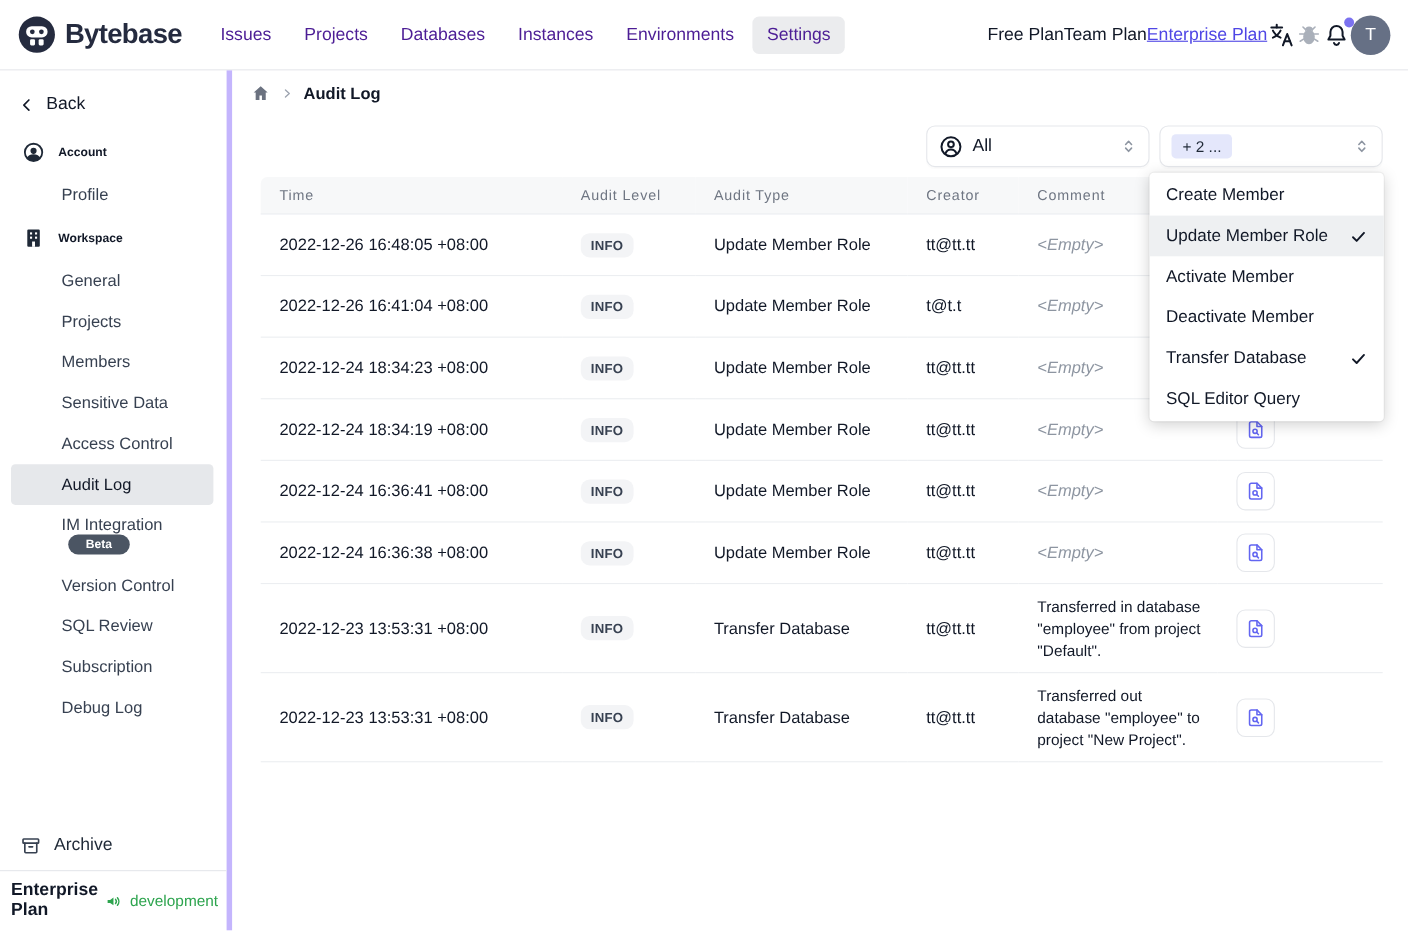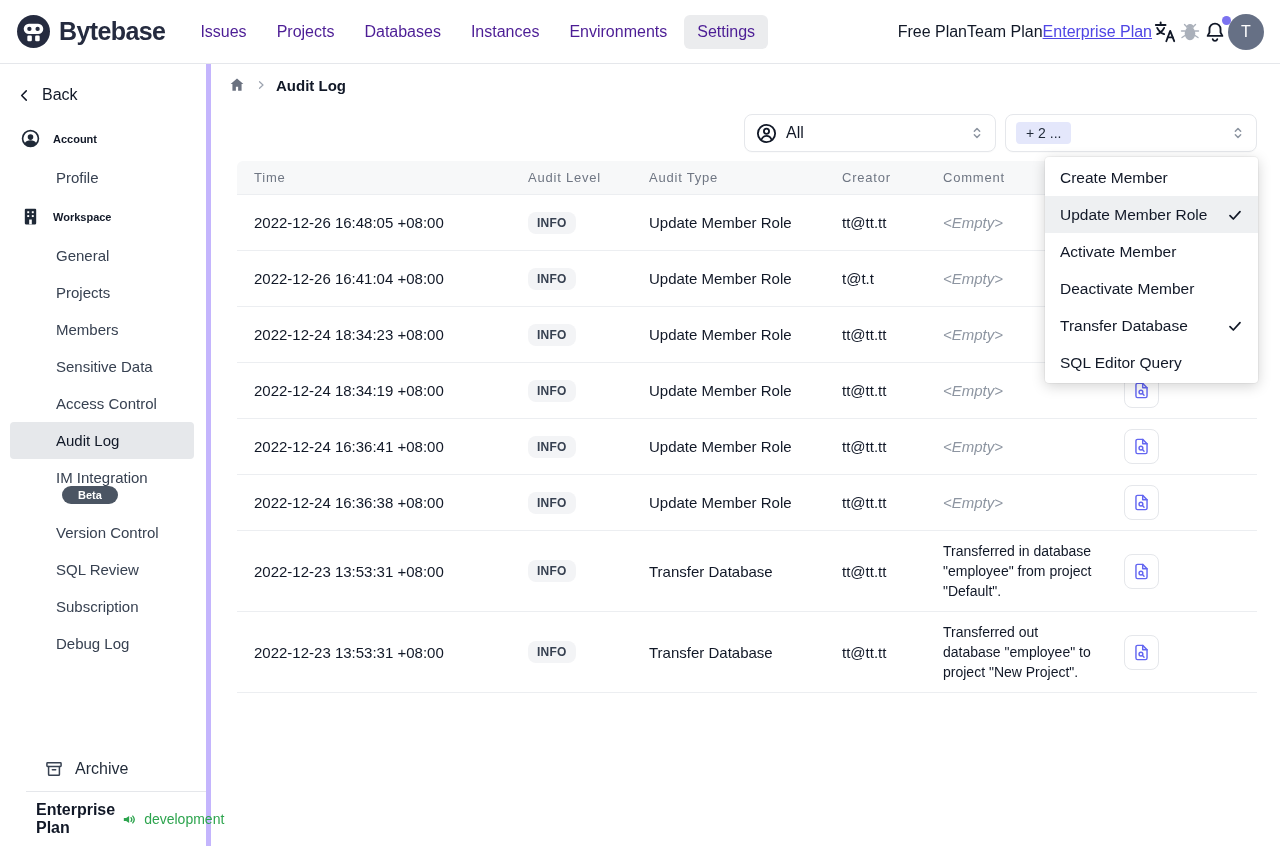--- a/index.html
+++ b/index.html
@@ -30,34 +30,34 @@
     display:flex; flex-direction:column; padding-top:14px; }
   .back-row { display:flex; align-items:center; gap:9px; padding:8px 16px 14px 16px;
     font-size:16px; color:#111827; cursor:pointer; }
   .side-head { display:flex; align-items:center; gap:12px; padding:10px 0 10px 20px;
     font-size:11px; font-weight:700; color:#111827; }
   .side-item { padding:10px 0 10px 56px; font-size:15px; color:#374151; cursor:pointer; }
   .side-item.active { background:#e6e8eb; border-radius:4px; margin:0 12px 0 10px;
     padding-left:46px; color:#111827; }
   .beta-badge { display:inline-block; background:#4b5563; color:#fff; font-size:11px;
     font-weight:700; padding:3px 16px; border-radius:999px; margin-left:6px; vertical-align:1px; }
-  .side-bottom { margin-top:auto;margin-left:26px; }
+  .side-bottom { margin-top:auto; }
   .archive-row { display:flex; align-items:center; gap:11px; padding:12px 0 12px 18px;
     font-size:16px; color:#1f2937; cursor:pointer; }
   .side-footer { border-top:1px solid #e5e7eb; display:flex; align-items:center;
     gap:6px; padding:9px 10px; }
   .side-footer .plan { font-size:16px; font-weight:700; color:#111827; }
   .side-footer .env { font-size:14px; color:#2da44e; }
 
   
   .main { flex:1; min-width:0; display:flex; flex-direction:column; }
   .crumb-row { display:flex; align-items:center; gap:9px; padding:11px 0 9px 17px; height:40px; }
   .crumb-current { font-size:15px; font-weight:600; color:#111827; }
   .toolbar { display:flex; justify-content:flex-end; gap:9px; padding:10px 23px 0 0; }
-  .select { width:252px; height:38px; border:1px solid #e5e7eb; border-radius:8px;
+  .select { width:203px; height:38px; border:1px solid #e5e7eb; border-radius:8px;
     background:#fff; display:flex; align-items:center; padding:0 10px; gap:8px;
     cursor:pointer; box-shadow:0 1px 1px rgba(0,0,0,.02); }
   .select .lbl { font-size:16px; color:#111827; flex:1; }
   .type-pill { background:#e4e7fb; color:#1f2937; font-size:14px; padding:3px 10px;
     border-radius:4px; }
   .select .spring { flex:1; }
 
   
   .table-wrap { margin:9px 23px 0 26px; }
   table { width:100%; border-collapse:collapse; table-layout:fixed; }

